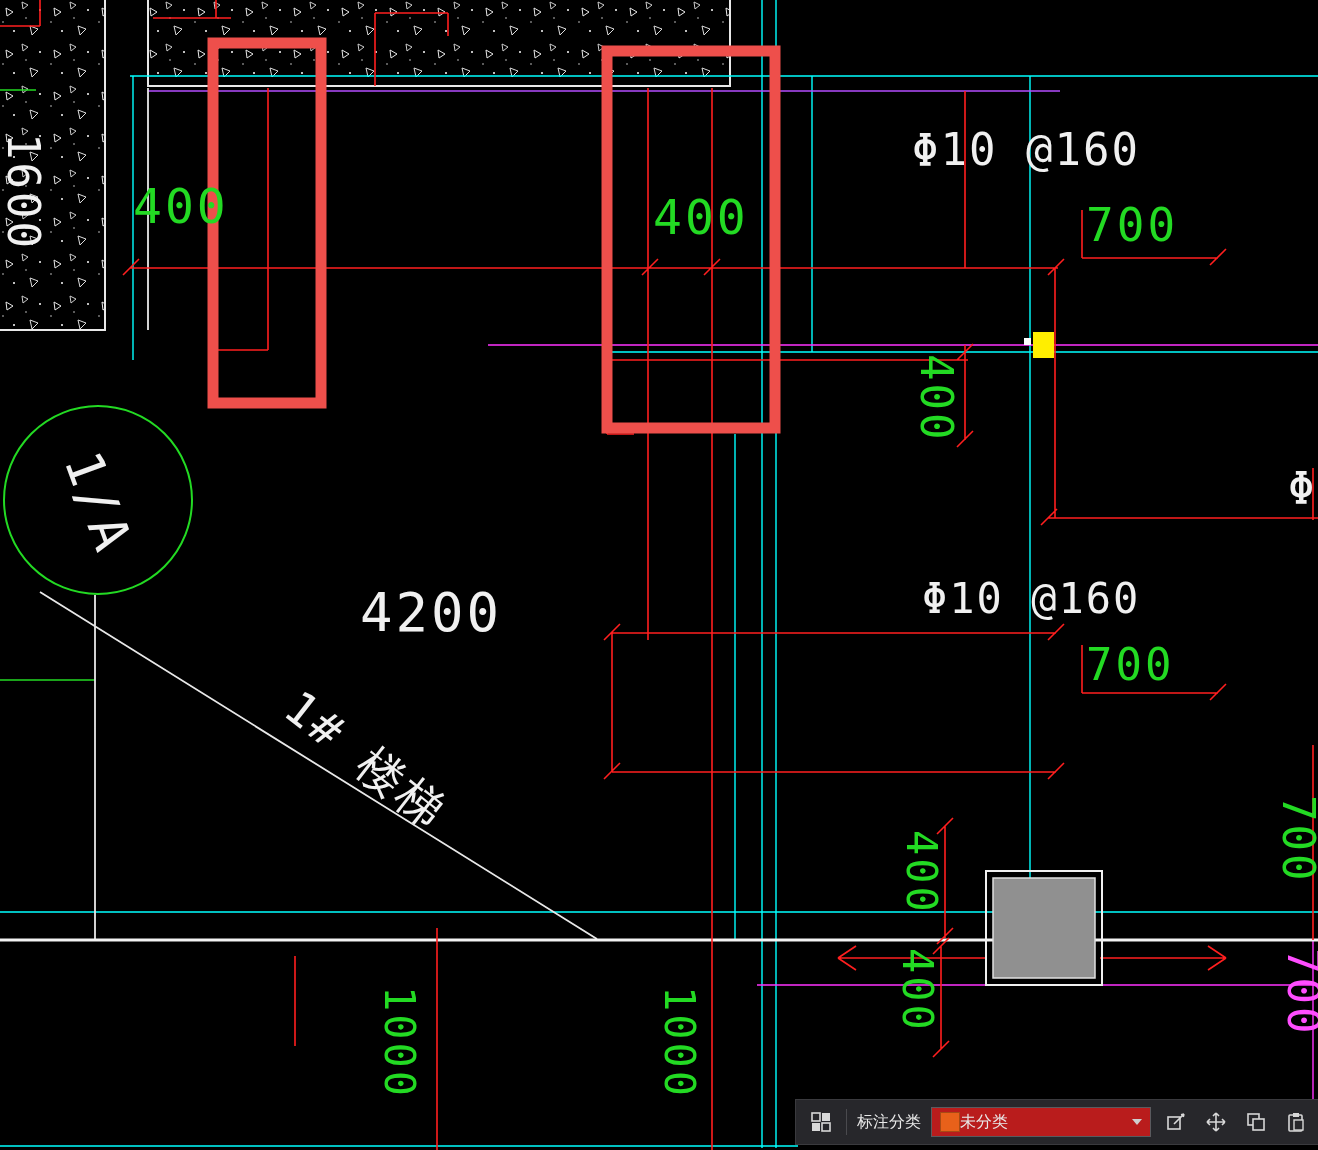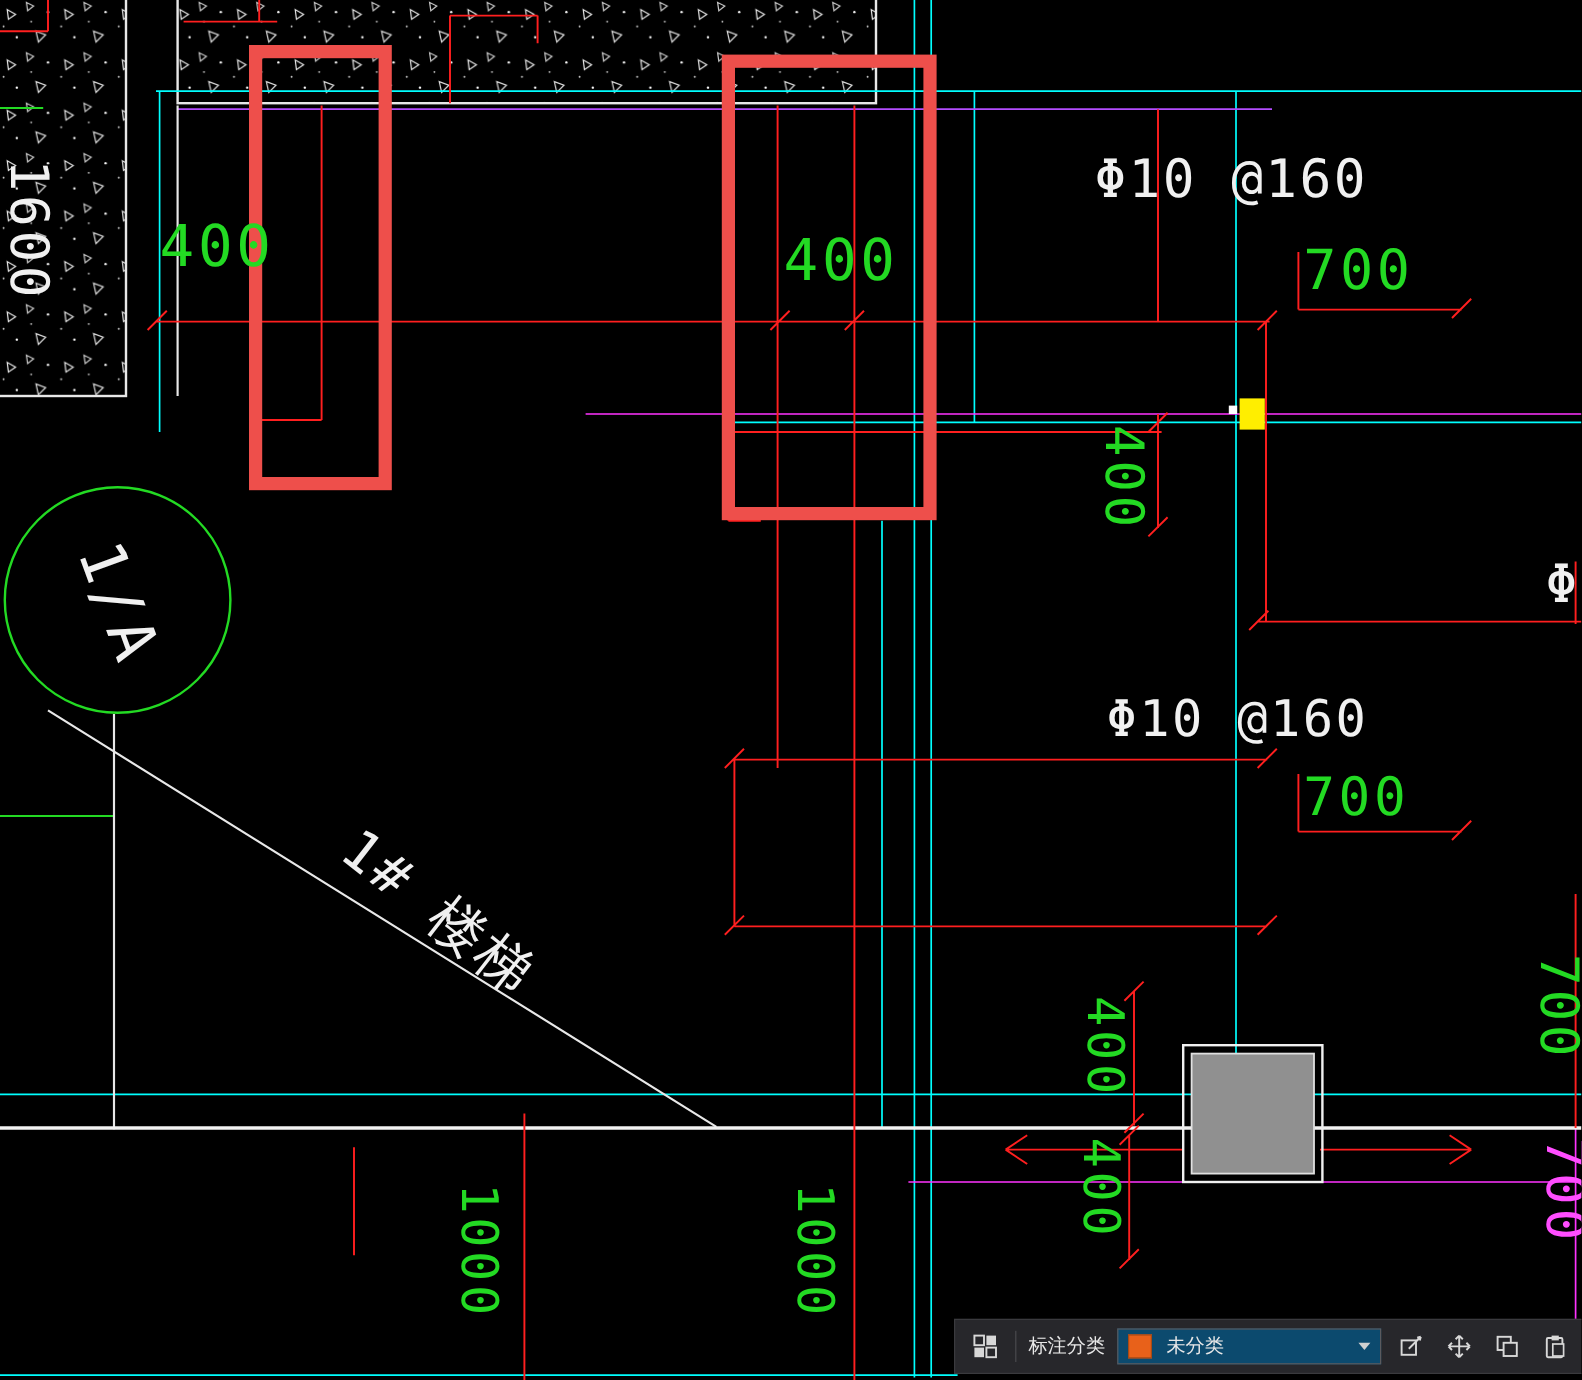--- a/index.html
+++ b/index.html
@@ -18,21 +18,21 @@
     position:absolute;left:795px;top:1099px;width:607px;height:46px;
     background:#27272b;border:1px solid #3a3a3e;box-sizing:border-box;
     display:flex;align-items:center;gap:10px;padding:0 10px;
     font-family:"Liberation Sans", sans-serif;
   }
   .tb-btn{background:transparent;border:none;padding:2px;display:flex;
     align-items:center;justify-content:center;cursor:pointer;width:30px;height:30px;}
   .tb-sep{width:1px;height:26px;background:#4a4a4e;}
   .tb-label{color:#e8e8e8;font-size:16px;}
   .dropdown{
-    display:flex;align-items:center;gap:12px;background:#0c4a6e;
+    display:flex;align-items:center;gap:0;background:#b91c1c;
     border:1px solid #5a5a5e;height:30px;width:220px;padding:0 8px;
     box-sizing:border-box;cursor:pointer;
   }
   .swatch{width:18px;height:18px;background:#e8611a;border:1px solid #a84a14;flex:0 0 auto;}
   .dd-value{color:#e8e8e8;font-size:16px;flex:1 1 auto;}
   .caret{width:0;height:0;border-left:5px solid transparent;
     border-right:5px solid transparent;border-top:6px solid #cfcfcf;flex:0 0 auto;}
 </style>
 </head>
 <body>
@@ -135,20 +135,21 @@
   <div class="lbl green" style="left:653px;top:193px;font-size:48px">400</div>
 
   <div class="lbl white" style="left:912px;top:128px;font-size:44px;letter-spacing:2px">Φ10 @160</div>
 
   <div class="lbl green" style="left:1086px;top:202px;font-size:46px">700</div>
 
   <div class="lbl green rot90" style="left:958px;top:354px;font-size:44px">400</div>
 
   <div class="lbl white" style="left:105px;top:445px;font-size:52px;transform-origin:0 0;transform:rotate(70deg)">1/A</div>
 
+  <div class="lbl white" style="left:360px;top:586px;font-size:54px">4200</div>
 
   <div class="lbl white" style="left:305px;top:683px;font-size:46px;transform-origin:0 0;transform:rotate(38deg)">1# 楼梯</div>
 
   <div class="lbl white" style="left:922px;top:578px;font-size:42px;letter-spacing:2px">Φ10 @160</div>
 
   <div class="lbl green" style="left:1086px;top:643px;font-size:44px">700</div>
 
   <div class="lbl green rot90" style="left:942px;top:830px;font-size:42px">400</div>
 
   <div class="lbl green rot90" style="left:938px;top:948px;font-size:42px">400</div>

